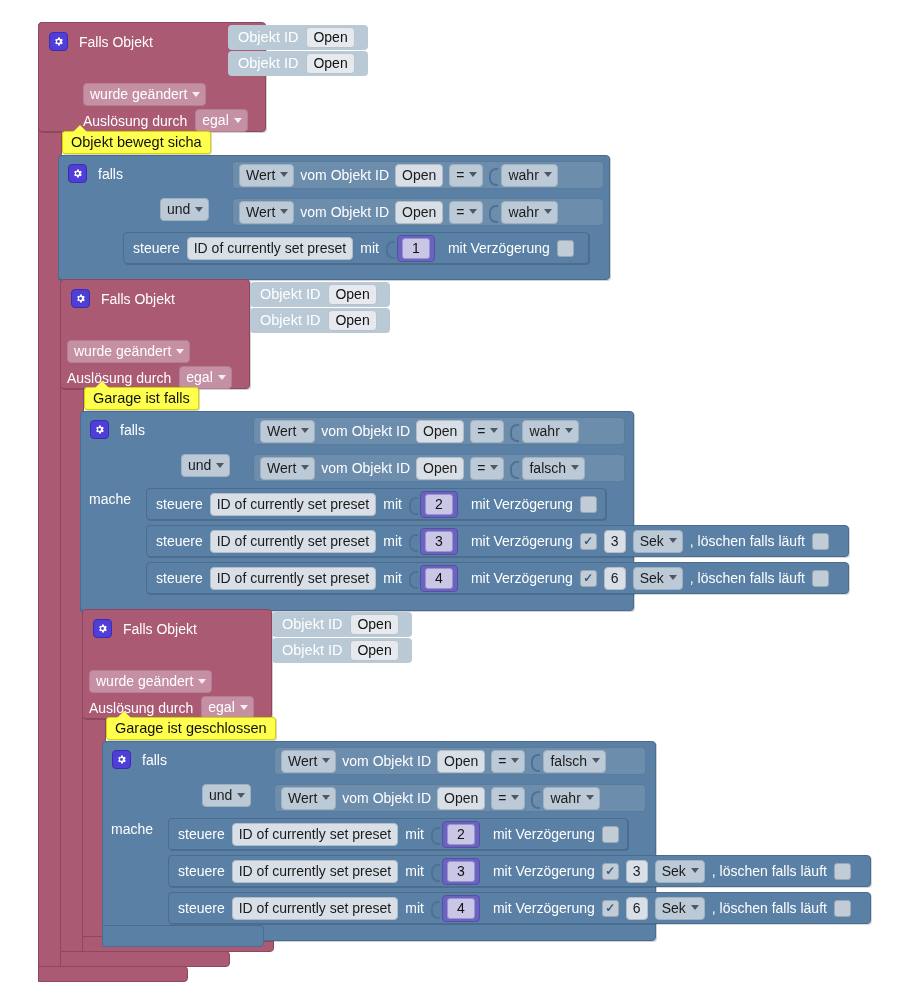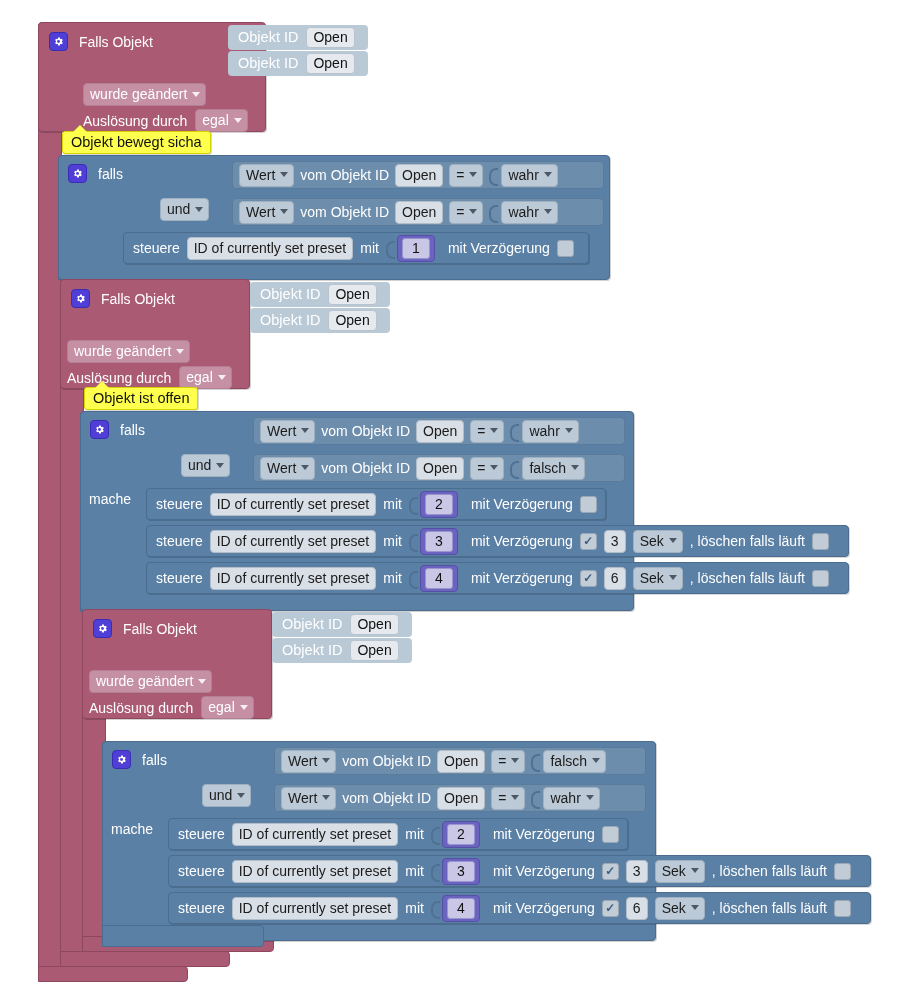--- a/index.html
+++ b/index.html
@@ -258,21 +258,21 @@
   </div>
   <div style="position:absolute;left:250px;top:282px;width:130px;height:25px;background:#b9c9d6;border-radius:4px;display:flex;align-items:center;gap:8px;padding-left:10px;">
     <span class="lbl" style="font-size:14.5px;">Objekt ID</span>
     <span class="chip-lite">Open</span>
   </div>
   <div style="position:absolute;left:250px;top:308px;width:130px;height:25px;background:#b9c9d6;border-radius:4px;display:flex;align-items:center;gap:8px;padding-left:10px;">
     <span class="lbl" style="font-size:14.5px;">Objekt ID</span>
     <span class="chip-lite">Open</span>
   </div>
 
-  <div class="comment" style="left:84px;top:387px;">Objekt ist offen</div>
+  <div class="comment" style="left:84px;top:387px;">Garage ist falls</div>
 
   <div class="blk ctrl" style="left:80px;top:411px;width:554px;height:200px;">
     <div class="row" style="padding:8px 0 0 9px;gap:11px;">
       <span class="gear">
         <svg width="11" height="11" viewBox="0 0 24 24">
             <path fill="#fff" d="M19.4 13a7.6 7.6 0 000-2l2-1.6-2-3.4-2.4 1a7.6 7.6 0 00-1.7-1L15 3.3h-4l-.3 2.6a7.6 7.6 0 00-1.7 1l-2.4-1-2 3.4 2 1.6a7.6 7.6 0 000 2l-2 1.6 2 3.4 2.4-1a7.6 7.6 0 001.7 1l.3 2.6h4l.3-2.6a7.6 7.6 0 001.7-1l2.4 1 2-3.4-2-1.6zM12 15.2A3.2 3.2 0 1115.2 12 3.2 3.2 0 0112 15.2z"></path>
           </svg>
       </span>
       <span class="lbl">falls</span>
     </div>
@@ -390,20 +390,21 @@
   </div>
   <div style="position:absolute;left:272px;top:612px;width:130px;height:25px;background:#b9c9d6;border-radius:4px;display:flex;align-items:center;gap:8px;padding-left:10px;">
     <span class="lbl" style="font-size:14.5px;">Objekt ID</span>
     <span class="chip-lite">Open</span>
   </div>
   <div style="position:absolute;left:272px;top:638px;width:130px;height:25px;background:#b9c9d6;border-radius:4px;display:flex;align-items:center;gap:8px;padding-left:10px;">
     <span class="lbl" style="font-size:14.5px;">Objekt ID</span>
     <span class="chip-lite">Open</span>
   </div>
 
+  <div class="comment" style="left:106px;top:717px;">Garage ist geschlossen</div>
 
   <div class="blk ctrl" style="left:102px;top:741px;width:554px;height:200px;">
     <div class="row" style="padding:8px 0 0 9px;gap:11px;">
       <span class="gear">
         <svg width="11" height="11" viewBox="0 0 24 24">
             <path fill="#fff" d="M19.4 13a7.6 7.6 0 000-2l2-1.6-2-3.4-2.4 1a7.6 7.6 0 00-1.7-1L15 3.3h-4l-.3 2.6a7.6 7.6 0 00-1.7 1l-2.4-1-2 3.4 2 1.6a7.6 7.6 0 000 2l-2 1.6 2 3.4 2.4-1a7.6 7.6 0 001.7 1l.3 2.6h4l.3-2.6a7.6 7.6 0 001.7-1l2.4 1 2-3.4-2-1.6zM12 15.2A3.2 3.2 0 1115.2 12 3.2 3.2 0 0112 15.2z"></path>
           </svg>
       </span>
       <span class="lbl">falls</span>
     </div>

